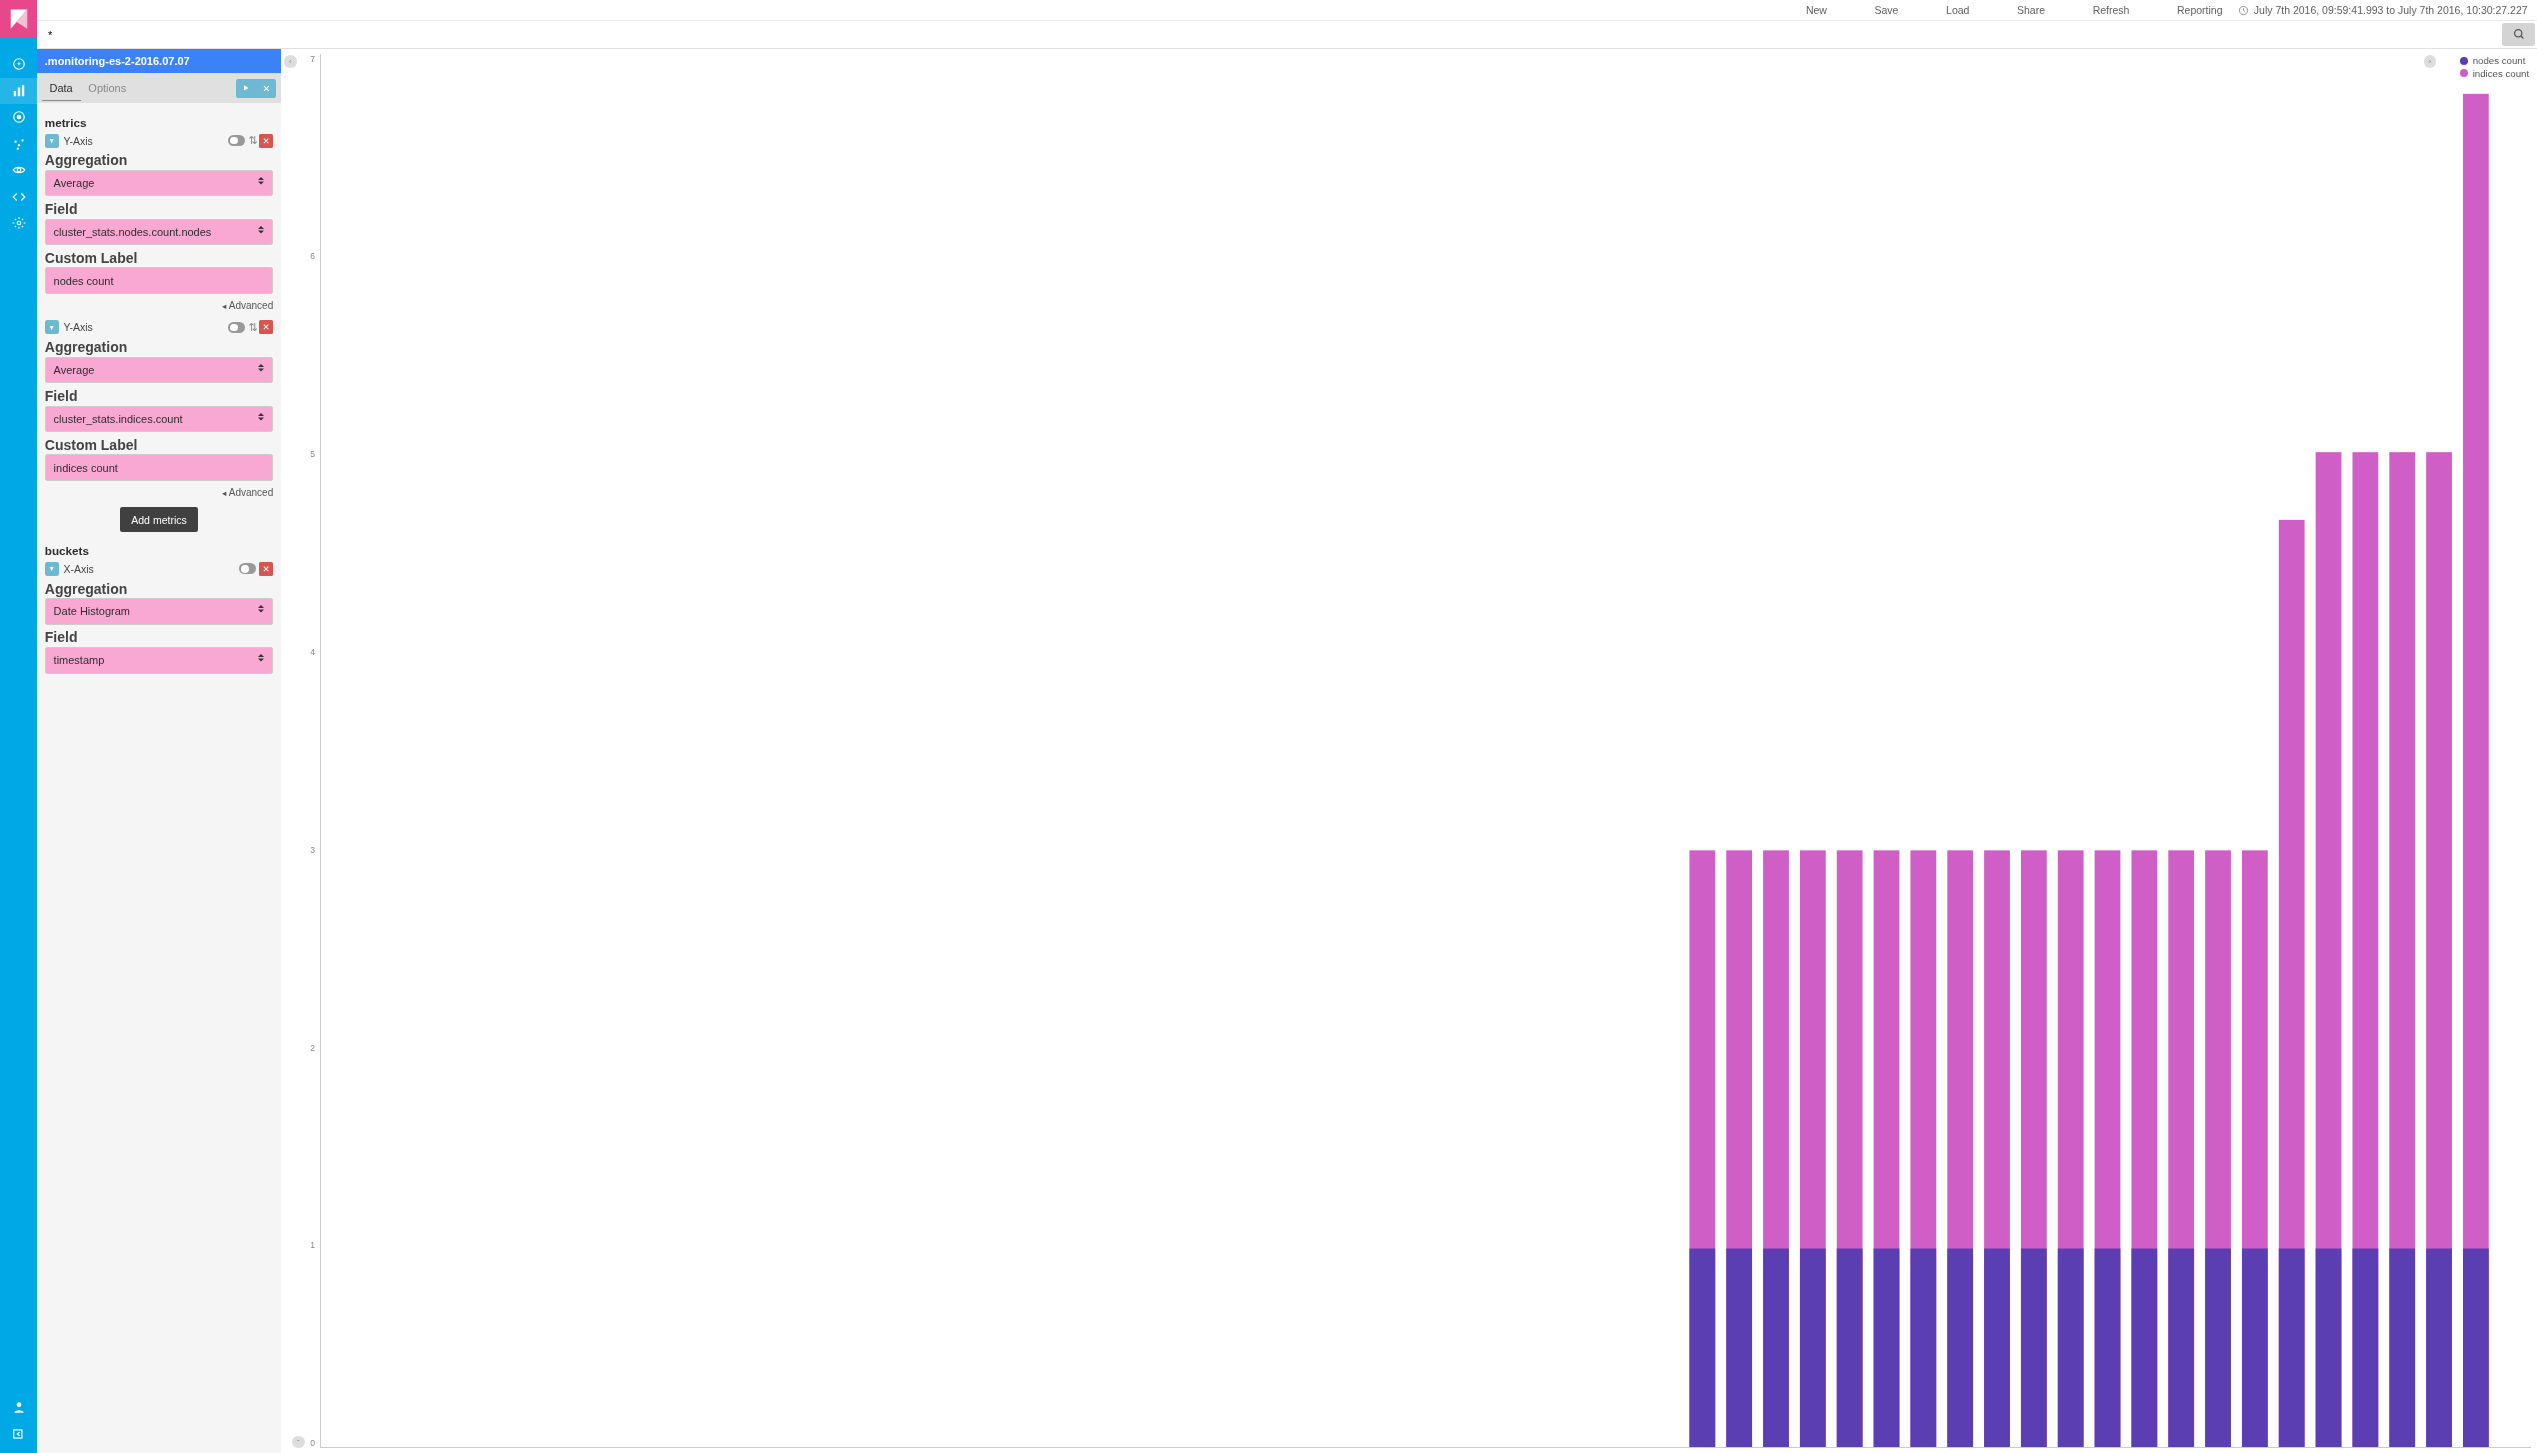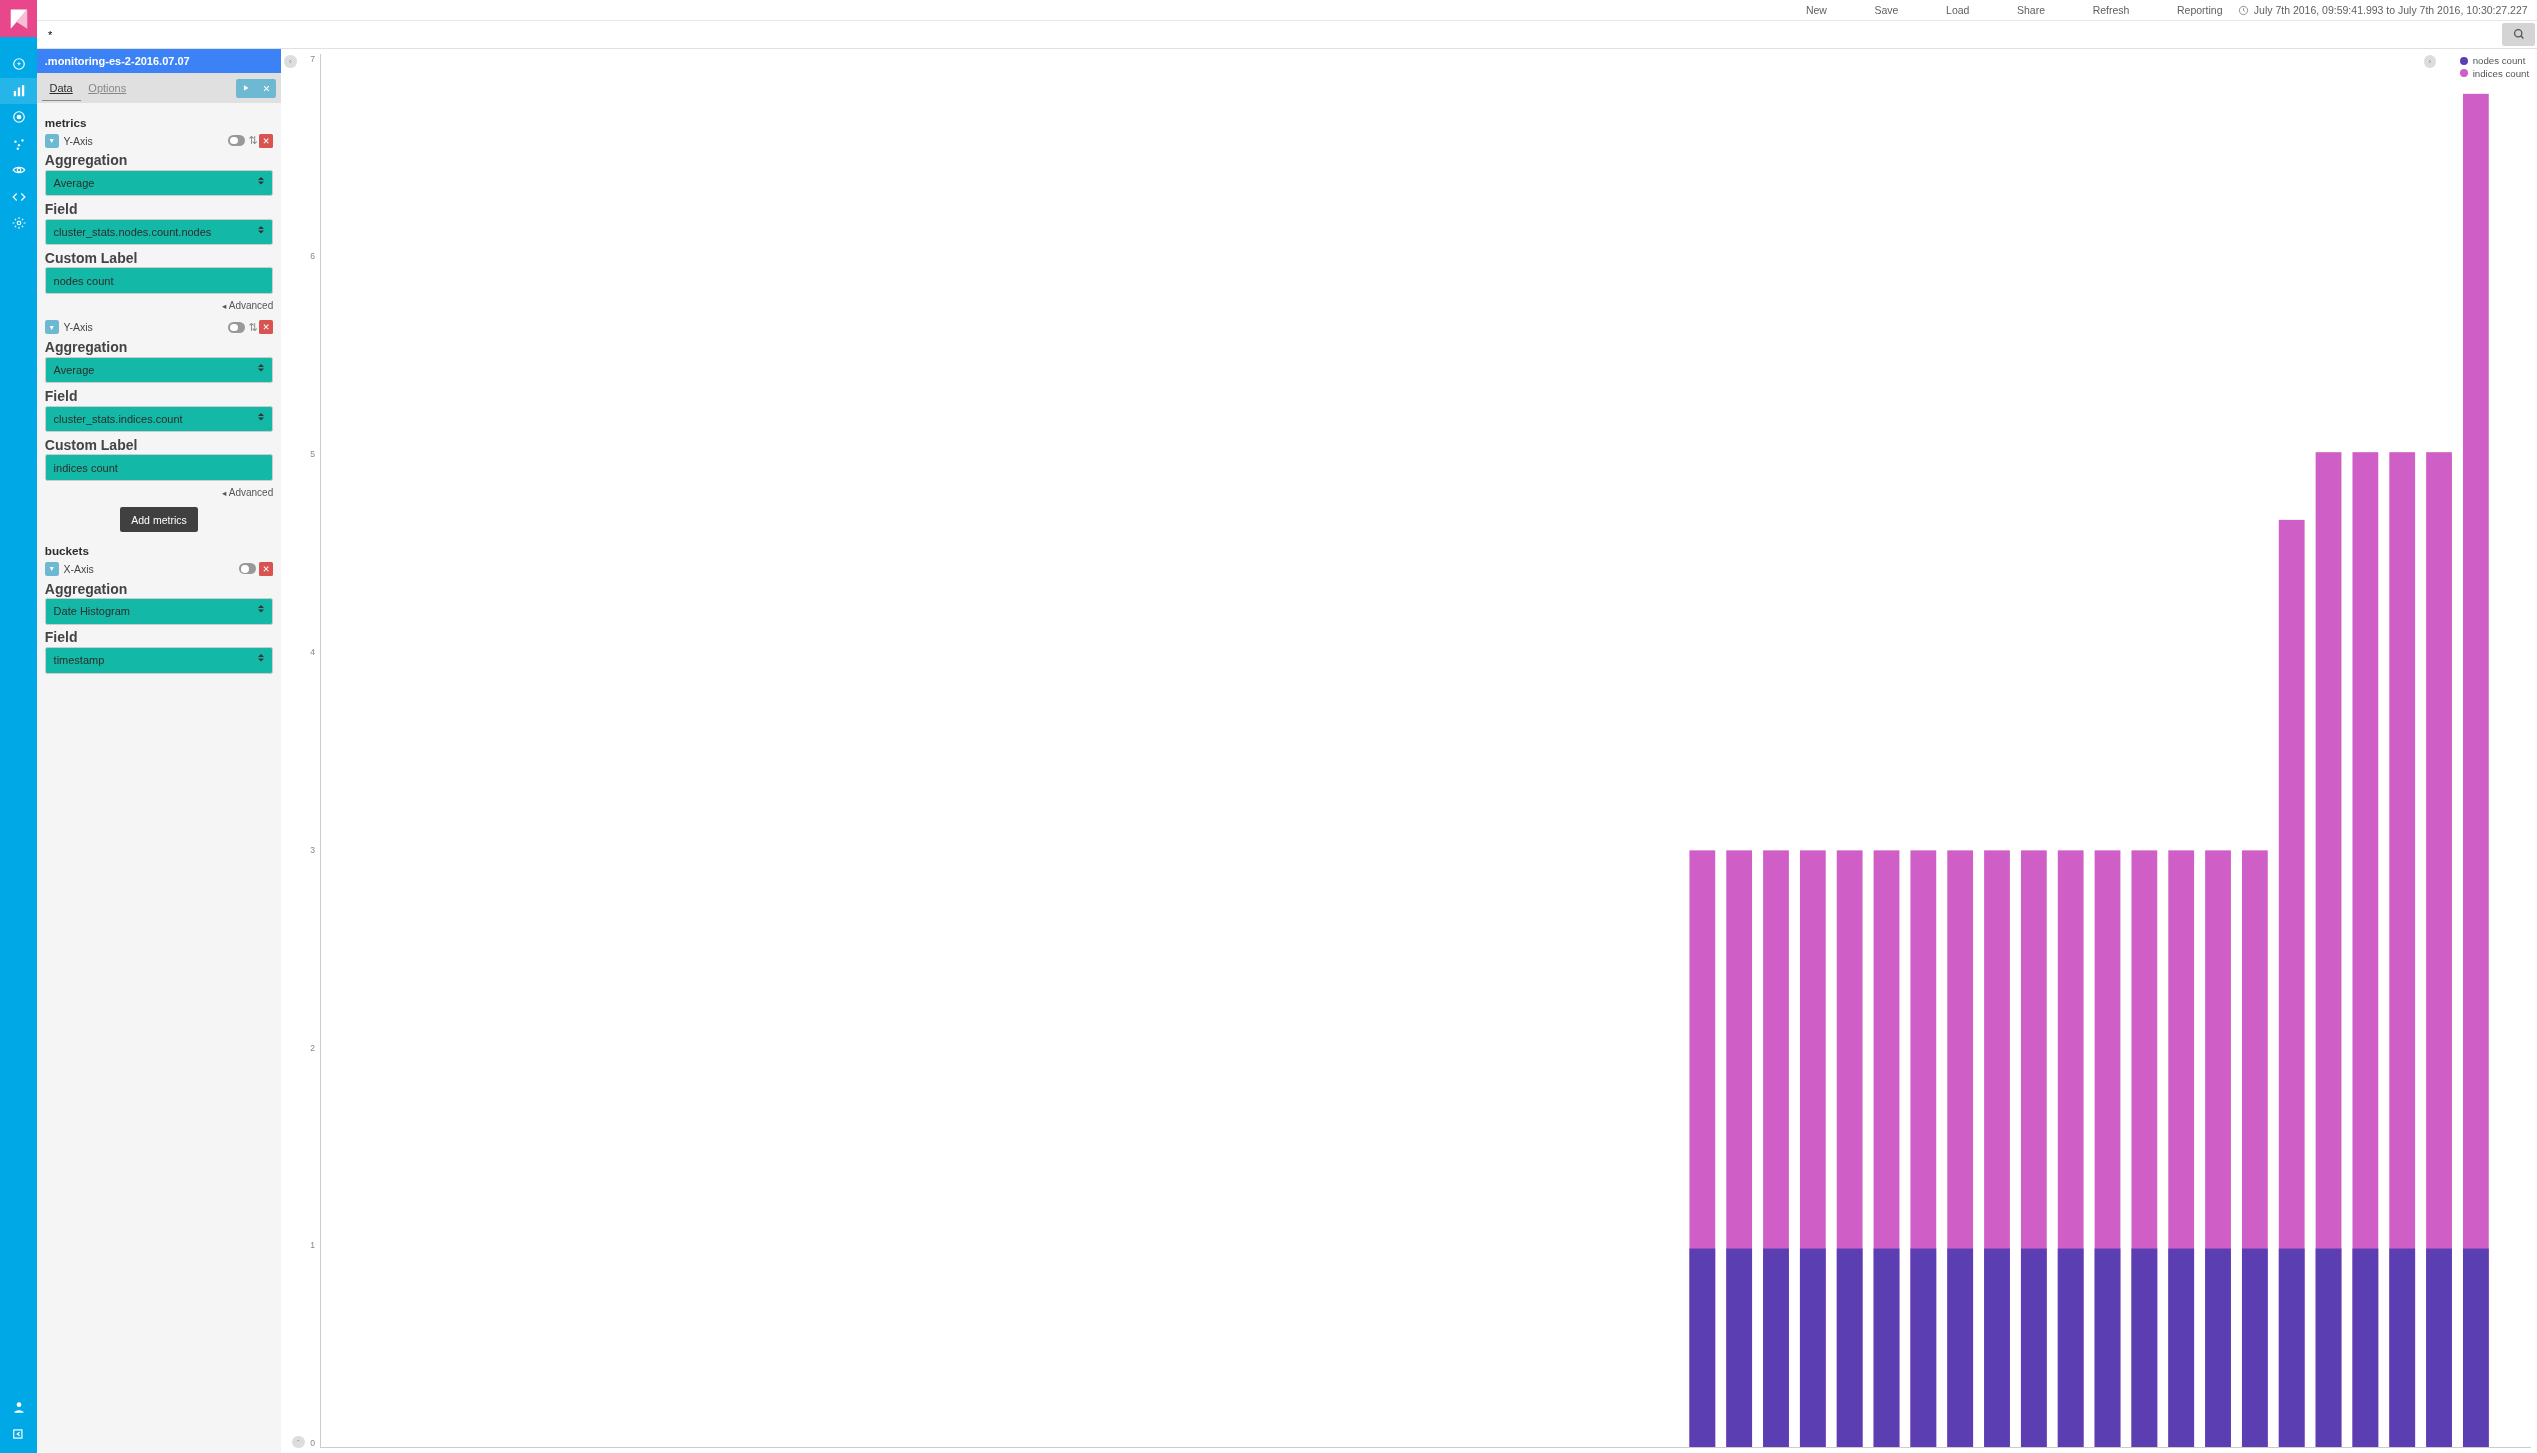--- a/index.html
+++ b/index.html
@@ -28,41 +28,41 @@
 .query-input { flex: 1; border: none; padding: 0 11px; font-size: 11px; outline: none; background: #fff; }
 .query-btn { width: 33px; background: #d4d4d4; border: none; display: flex; align-items: center; justify-content: center; cursor: pointer; color: #555; margin: 1.6px 1.6px 1.6px 0; border-radius: 2.3px; }
 
 
 .body { flex: 1; display: flex; min-height: 0; }
 
 
 .config-panel { width: 244px; background: #f5f5f5; display: flex; flex-direction: column; flex-shrink: 0; }
 .index-header { background: #3b82f6; color: #fff; font-weight: 600; font-size: 11px; padding: 6.2px 7.8px; }
 .tab-row { display: flex; align-items: center; background: #e0e0e0; height: 30px; padding: 0 4.7px; }
-.tab { padding: 6.2px 7.8px; font-size: 11px; color: #888; cursor: pointer; text-decoration: underline; }
+.tab { padding: 6.2px 7.8px; font-size: 11px; color: #888; cursor: pointer; }
 .tab.active { color: #2d2d2d; border-bottom: 1.6px solid #888; }
 .tab-btns { margin-left: auto; display: flex; gap: 0; }
 .tab-btn { width: 20px; height: 18.7px; background: #6db9d1; color: #fff; border: none; display: flex; align-items: center; justify-content: center; cursor: pointer; font-size: 9.4px; }
 .tab-btn:first-child { border-radius: 2.3px 0 0 2.3px; }
 .tab-btn:last-child { border-radius: 0 2.3px 2.3px 0; background: #6db9d1; }
 
 .config-scroll { flex: 1; overflow-y: auto; padding: 9.4px 7.8px 15.6px; position: relative; }
 .config-scroll::-webkit-scrollbar { width: 6.2px; }
 .config-scroll::-webkit-scrollbar-thumb { background: #c8c8c8; border-radius: 3.1px; }
 .section-title { font-weight: 700; font-size: 11.7px; margin: 3.1px 0 4.7px; }
 .axis-row { display: flex; align-items: center; margin-bottom: 3.1px; }
 .axis-toggle { width: 14px; height: 14px; background: #6db9d1; border-radius: 2.3px; display: flex; align-items: center; justify-content: center; color: #fff; font-size: 7.8px; margin-right: 4.7px; cursor: pointer; }
 .axis-label { font-size: 10.5px; color: #444; }
 .axis-ctrls { margin-left: auto; display: flex; align-items: center; gap: 0; }
 .pill-toggle { width: 17px; height: 11px; background: #999; border-radius: 6.2px; position: relative; margin-right: 3.1px; cursor: pointer; }
 .pill-toggle::after { content: ''; position: absolute; left: 1.6px; top: 1.6px; width: 7.8px; height: 7.8px; background: #fff; border-radius: 50%; }
 .updown { color: #888; font-size: 11px; margin-right: 1.6px; cursor: pointer; }
 .del-btn { width: 14px; height: 14px; background: #d9534f; color: #fff; border-radius: 1.6px; display: flex; align-items: center; justify-content: center; font-size: 8.6px; cursor: pointer; }
 .fld-label { font-size: 14px; color: #444; font-weight: 600; margin: 4.7px 0 1.6px; }
-.select-box, .text-input { width: 100%; height: 26.5px; border: 0.8px solid #ccc; border-radius: 2.3px; background: #14b8a6; padding: 0 7.8px; font-size: 11px; position: relative; display: flex; align-items: center; }
+.select-box, .text-input { width: 100%; height: 26.5px; border: 0.8px solid #ccc; border-radius: 2.3px; background: #f9a8d4; padding: 0 7.8px; font-size: 11px; position: relative; display: flex; align-items: center; }
 .select-box::after { content: ''; position: absolute; right: 7.8px; top: 50%; transform: translateY(-50%); width: 0; height: 0; border-left: 3.1px solid transparent; border-right: 3.1px solid transparent; border-top: 3.9px solid #333; }
 .select-box::before { content: ''; position: absolute; right: 7.8px; top: calc(50% - 6.2px); width: 0; height: 0; border-left: 3.1px solid transparent; border-right: 3.1px solid transparent; border-bottom: 3.9px solid #333; }
 .advanced { text-align: right; font-size: 10px; color: #555; margin: 6.2px 0 9.4px; cursor: pointer; }
 .advanced::before { content: '◂ '; font-size: 8.6px; }
 .add-btn { display: block; margin: 6.2px auto 12.5px; background: #404040; color: #fff; border: none; border-radius: 2.3px; padding: 6.2px 11px; font-size: 10.5px; cursor: pointer; text-align: right; }
 
 
 .chart-panel { flex: 1; display: flex; position: relative; padding: 4.7px 6.2px 4.7px 0; }
 .collapse-left { position: absolute; left: 3.1px; top: 6.2px; width: 12.5px; height: 12.5px; background: #ddd; border-radius: 50%; color: #888; display: flex; align-items: center; justify-content: center; font-size: 7.8px; cursor: pointer; }
 .collapse-right { position: absolute; right: 101px; top: 6.2px; width: 12.5px; height: 12.5px; background: #ddd; border-radius: 50%; color: #888; display: flex; align-items: center; justify-content: center; font-size: 7.8px; cursor: pointer; }

